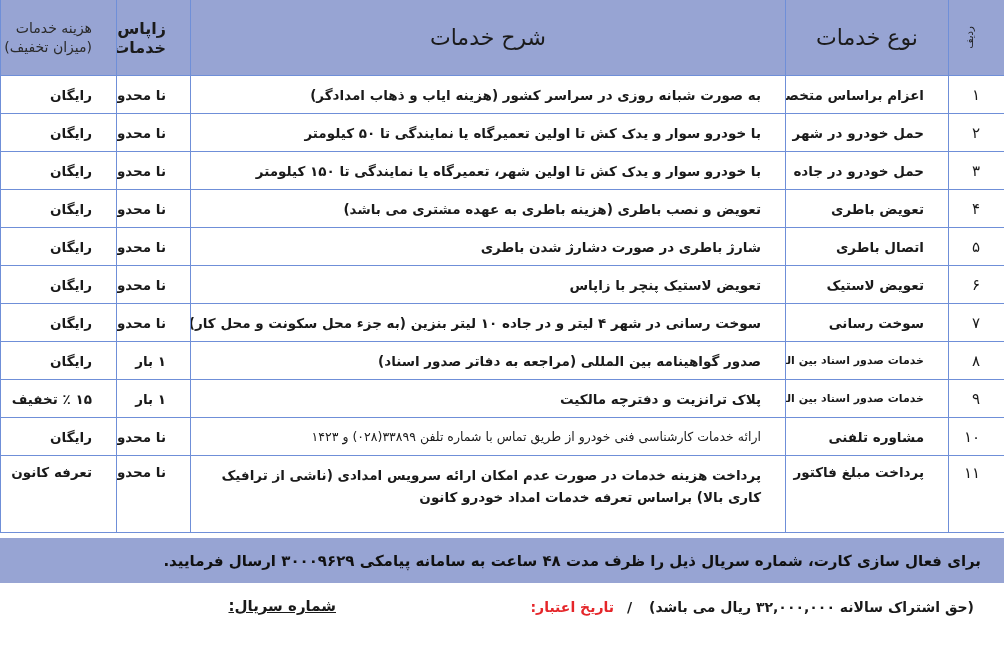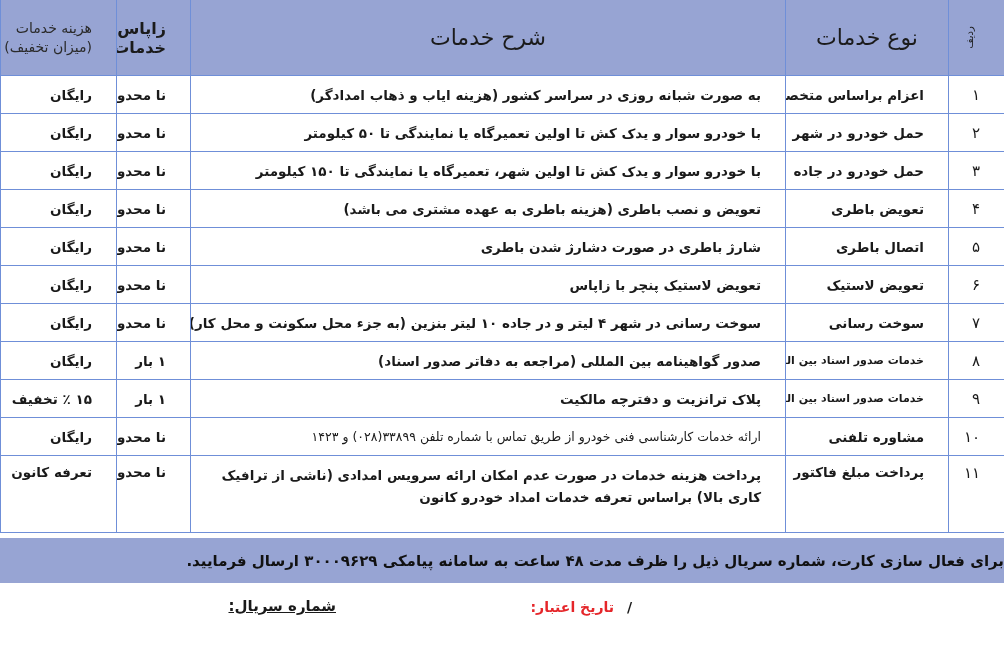--- a/index.html
+++ b/index.html
@@ -77,21 +77,21 @@
     position: absolute;
     left: 0; top: 538px;
     width: 1004px;
     height: 45px;
     background: #97a4d3;
     direction: rtl;
     display: flex;
     align-items: center;
     justify-content: flex-start;
     box-sizing: border-box;
-    padding-right: 0;
+    padding-right: 23px;
     font-size: 15px;
     font-weight: bold;
     color: #111;
     text-align: right;
   }
   .footer {
     position: absolute;
     left: 0; top: 583px;
     width: 1004px;
     height: 67px;
@@ -240,18 +240,19 @@
         <td class="col-cost">تعرفه کانون</td>
       </tr>
     </tbody>
   </table>
 
   <div class="banner">
     <span>برای فعال سازی کارت، شماره سریال ذیل را ظرف مدت ۴۸ ساعت به سامانه پیامکی ۳۰۰۰۹۶۲۹ ارسال فرمایید.</span>
   </div>
 
   <div class="footer">
+    <span class="fee">(حق اشتراک سالانه  ۳۲,۰۰۰,۰۰۰ ریال می باشد)</span>
     <span class="sep">/</span>
     <span class="validity">تاریخ اعتبار:</span>
     <span class="serial">شماره سریال:</span>
   </div>
 
 </div>
 
 </body></html>

